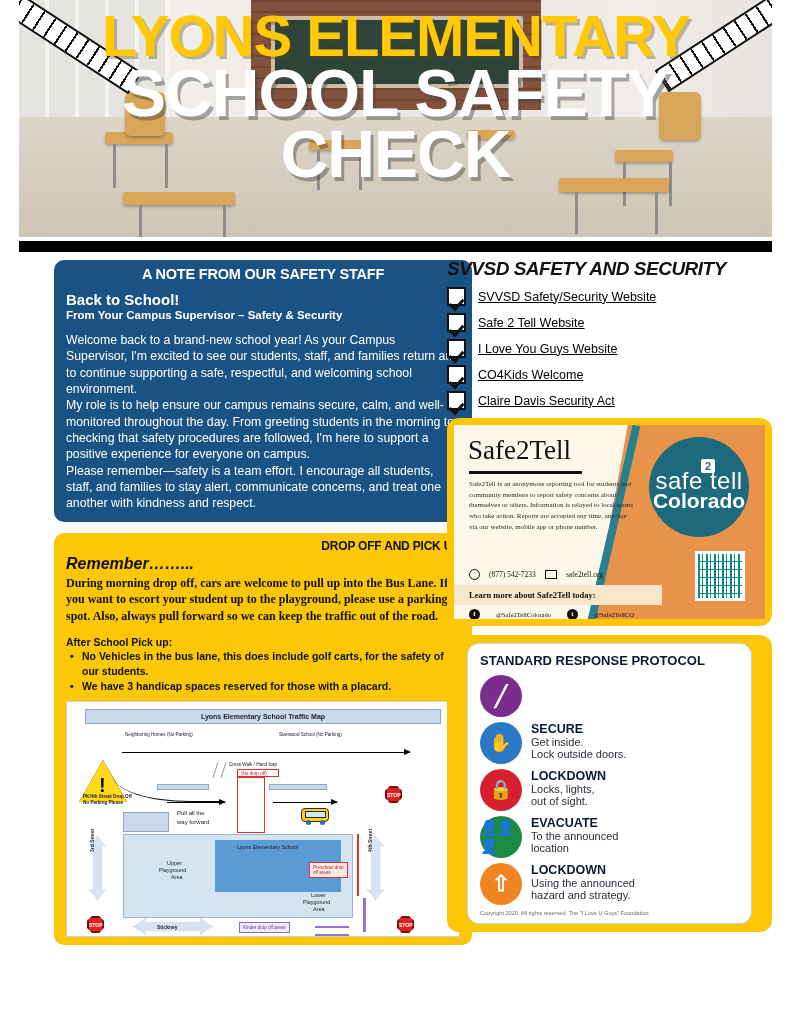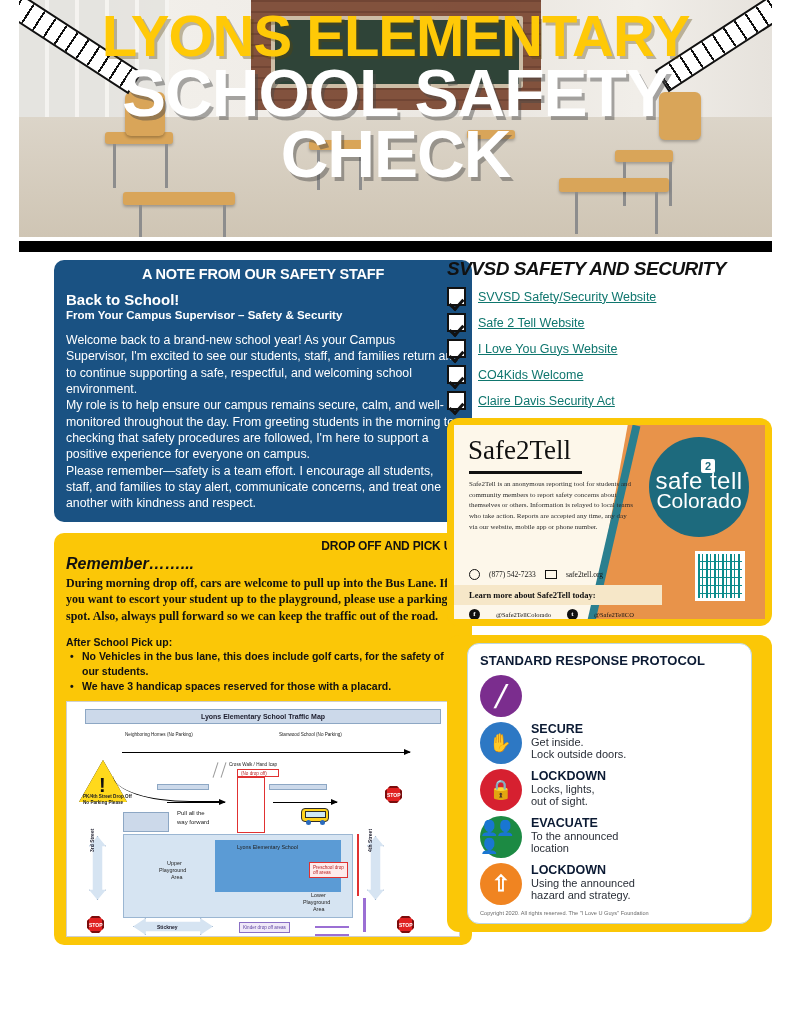--- a/index.html
+++ b/index.html
@@ -127,21 +127,21 @@
             white-space:nowrap; }
   .m-purple { position:absolute; background:#9b6fd4; height:2px; }
   .m-redline { position:absolute; background:#e03131; width:2px; }
 
   
   .rtitle { font-size:19px; font-weight:900; font-style:italic; letter-spacing:-.5px; color:#111; margin-bottom:7px; }
   .checkrow { display:flex; align-items:center; margin-bottom:7px; }
   .checkbox { width:19px; height:19px; border:2.5px solid #111; background:#fff; position:relative; flex:none; margin-right:12px; }
   .checkbox:after { content:""; position:absolute; left:3px; top:7px; width:6px; height:11px; border:solid #111;
                     border-width:0 3px 3px 0; transform: rotate(42deg); }
-  .clink { font-size:12.5px; color:#0f766e; text-decoration:underline; }
+  .clink { font-size:12.5px; color:#000000; text-decoration:underline; }
 
   .s2t-wrap { margin-top:8px; background:#FBC707; border-radius:12px; padding:7px; }
   .s2t { position:relative; height:194px; background:#fdf7ea; overflow:hidden; }
   .s2t-orange { position:absolute; right:0; top:0; width:176px; height:100%; background:#e8934a;
                 clip-path: polygon(22% 0,100% 0,100% 100%,2% 100%); }
   .s2t-teal { position:absolute; left:50%; top:-2px; width:8px; height:200px; background:#2a7f8f; transform: rotate(13deg); }
   .s2t-h { position:absolute; left:14px; top:10px; font-family:"Liberation Serif", serif; font-size:27px; color:#111; }
   .s2t-hr { position:absolute; left:15px; top:46px; width:113px; height:3px; background:#111; }
   .s2t-body { position:absolute; left:15px; top:54px; width:165px; font-family:"Liberation Serif", serif;
               font-size:7px; line-height:1.52; color:#2b2b2b; }
@@ -151,21 +151,21 @@
   .ic-mon { width:12px; height:9px; border:1.2px solid #111; display:inline-block; position:relative; }
   .s2t-learn { position:absolute; left:0; top:160px; width:208px; height:20px; background:#f6e7c8;
                font-family:"Liberation Serif", serif; font-weight:700; font-size:8.5px; color:#111; line-height:20px; padding-left:15px; }
   .s2t-soc { position:absolute; left:15px; top:184px; display:flex; gap:16px; align-items:center;
              font-family:"Liberation Serif", serif; font-size:6.5px; color:#111; }
   .sdot { width:11px; height:11px; background:#111; border-radius:50%; color:#fff; font-size:7px;
           text-align:center; line-height:11px; font-weight:700; }
   .s2t-logo { position:absolute; right:16px; top:12px; width:100px; height:100px; border-radius:50%; background:#1d6a7d;
               color:#fff; text-align:center; }
   .s2t-logo .l1 { font-size:24px; font-weight:400; margin-top:30px; letter-spacing:.5px; }
-  .s2t-logo .l2 { font-size:21px; margin-top:-6px; }
+  .s2t-logo .l2 { font-size:21px; margin-top:-6px;font-weight:bold; }
   .s2t-sq { position:absolute; left:52px; top:22px; width:14px; height:14px; background:#fff; color:#1d6a7d;
             font-size:11px; font-weight:700; line-height:14px; border-radius:2px; }
   .qr { position:absolute; right:20px; bottom:18px; width:50px; height:50px; background:#fff; padding:3px; }
   .qr i { display:block; width:100%; height:100%;
           background-image:
             linear-gradient(90deg,#0b8b8b 25%,transparent 25%,transparent 50%,#0b8b8b 50%,#0b8b8b 62%,transparent 62%),
             linear-gradient(0deg,#0b8b8b 18%,transparent 18%,transparent 44%,#0b8b8b 44%,#0b8b8b 56%,transparent 56%);
           background-size:8px 8px, 8px 8px; }
 
   .srp-wrap { margin-top:9px; background:#FBC707; border-radius:12px; padding:8px 20px; }

